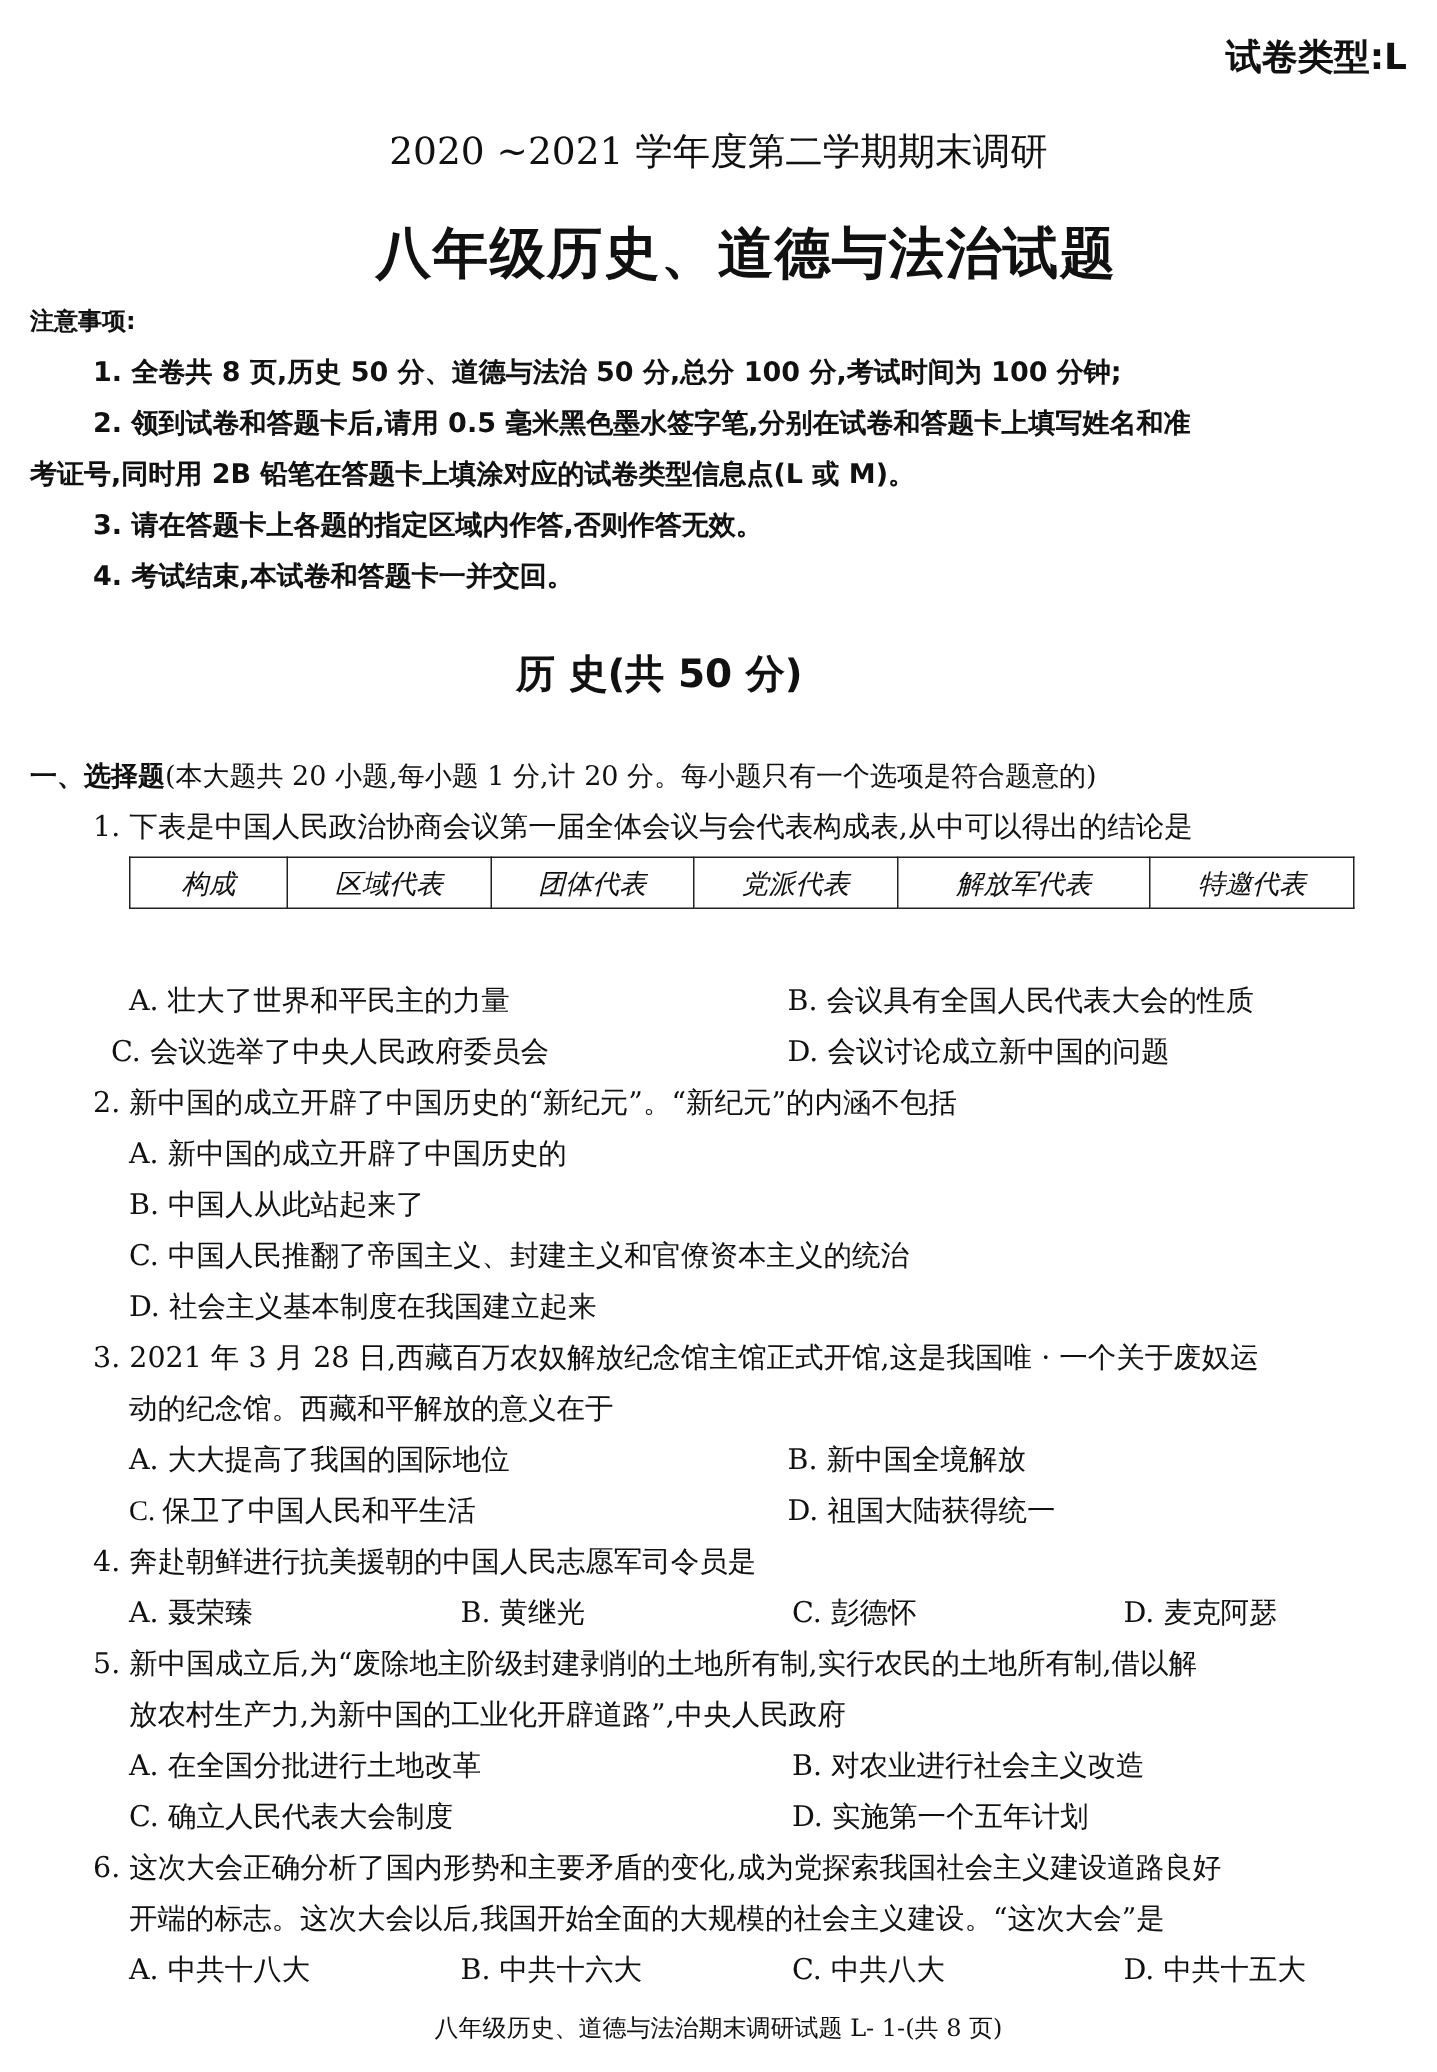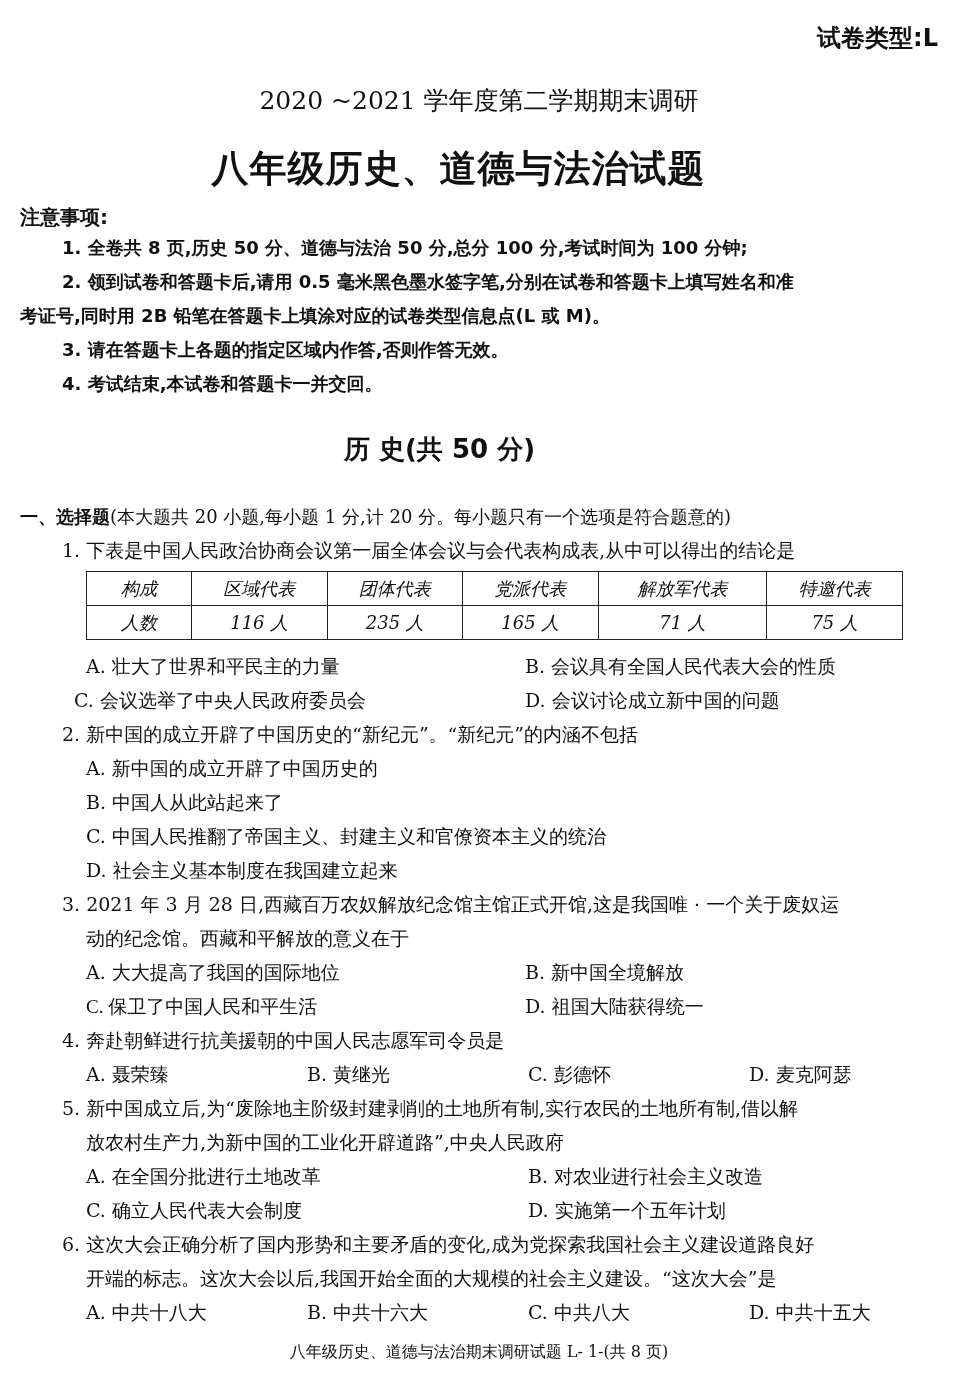--- a/index.html
+++ b/index.html
@@ -1,22 +1,22 @@
 <!DOCTYPE html>
 <html><head>
 <meta charset="utf-8">
 <style>
   html, body { margin:0; padding:0; background:#ffffff; }
   body { width:958px; height:1381px; position:relative; overflow:hidden;
          font-family:"DejaVu Serif","Liberation Serif",serif; color:#111; }
   .abs { position:absolute; white-space:nowrap; }
   .type { right:20px; top:22px; font-family:"DejaVu Sans","Liberation Sans",sans-serif; font-weight:bold; font-size:24px; }
   .sub { left:0; width:958px; text-align:center; top:84px; font-size:25px; }
-  .title { left:0; width:917px; text-align:center; top:144px; font-family:"DejaVu Sans","Liberation Sans",sans-serif; font-weight:bold; font-size:37px; letter-spacing:1px; }
-  .notehead { left:20px; top:204px; font-family:"DejaVu Sans","Liberation Sans",sans-serif; font-weight:bold; font-size:20px; }
+  .title { left:0; width:917px; text-align:center; top:144px; font-family:"DejaVu Sans","Liberation Sans",sans-serif; font-weight:bold; font-size:37px; letter-spacing:1px;padding-left:39px; }
+  .notehead { left:20px; top:204px; font-family:"DejaVu Sans","Liberation Sans",sans-serif; font-weight:bold; font-size:16px; }
   .note { font-family:"DejaVu Sans","Liberation Sans",sans-serif; font-weight:bold; font-size:18px; }
   .sec { left:0; width:879px; text-align:center; top:432px; font-family:"DejaVu Sans","Liberation Sans",sans-serif; font-weight:bold; font-size:26px; }
   .part { left:20px; top:505px; font-size:18px; }
   .part b { font-family:"DejaVu Sans","Liberation Sans",sans-serif; }
   .q { font-size:19px; }
   .opt { font-size:19px; }
   table.rep { position:absolute; left:86px; top:571px; width:817px; border-collapse:collapse; font-size:18px; }
   table.rep td { border:1.5px solid #222; text-align:center; height:33px; padding:0;font-style:italic; }
   .footer { left:0; width:958px; text-align:center; top:1342px; font-size:16px; }
 </style>
@@ -41,28 +41,20 @@
 <div class="abs q" style="left:62px;top:538px;">1. 下表是中国人民政治协商会议第一届全体会议与会代表构成表,从中可以得出的结论是</div>
 <table class="rep">
   <tbody>
       <tr>
     <td style="width:104px">构成</td>
     <td>区域代表</td>
     <td>团体代表</td>
     <td>党派代表</td>
     <td>解放军代表</td>
     <td>特邀代表</td>
-  </tr>
-  <tr>
-    <td>人数</td>
-    <td>116 人</td>
-    <td>235 人</td>
-    <td>165 人</td>
-    <td>71 人</td>
-    <td>75 人</td>
   </tr>
 </tbody>
   </table>
 <div class="abs opt" style="left:86px;top:654px;">A. 壮大了世界和平民主的力量</div>
 <div class="abs opt" style="left:525px;top:654px;">B. 会议具有全国人民代表大会的性质</div>
 <div class="abs opt" style="left:74px;top:688px;">C. 会议选举了中央人民政府委员会</div>
 <div class="abs opt" style="left:525px;top:688px;">D. 会议讨论成立新中国的问题</div>
 
 <div class="abs q" style="left:62px;top:722px;">2. 新中国的成立开辟了中国历史的“新纪元”。“新纪元”的内涵不包括</div>
 <div class="abs opt" style="left:86px;top:756px;">A. 新中国的成立开辟了中国历史的</div>

